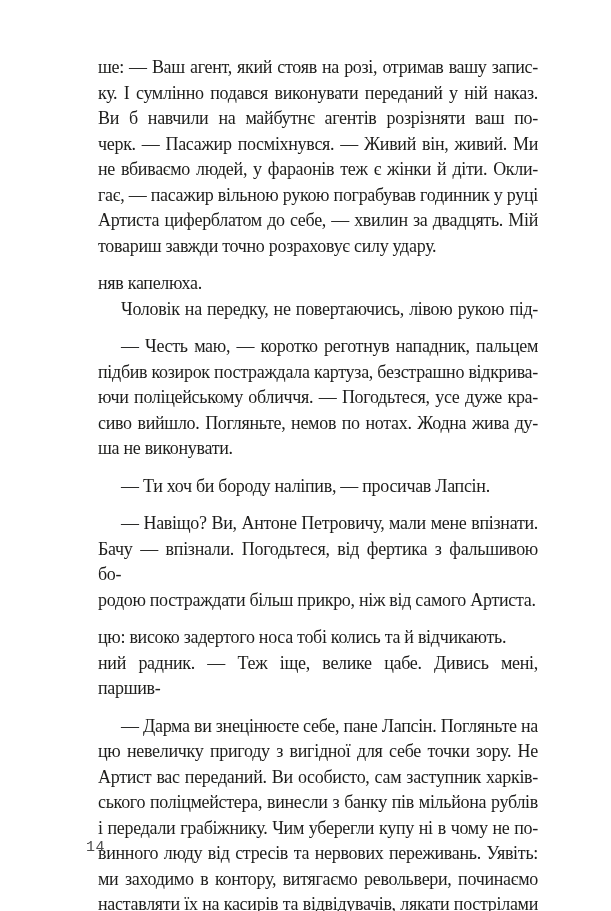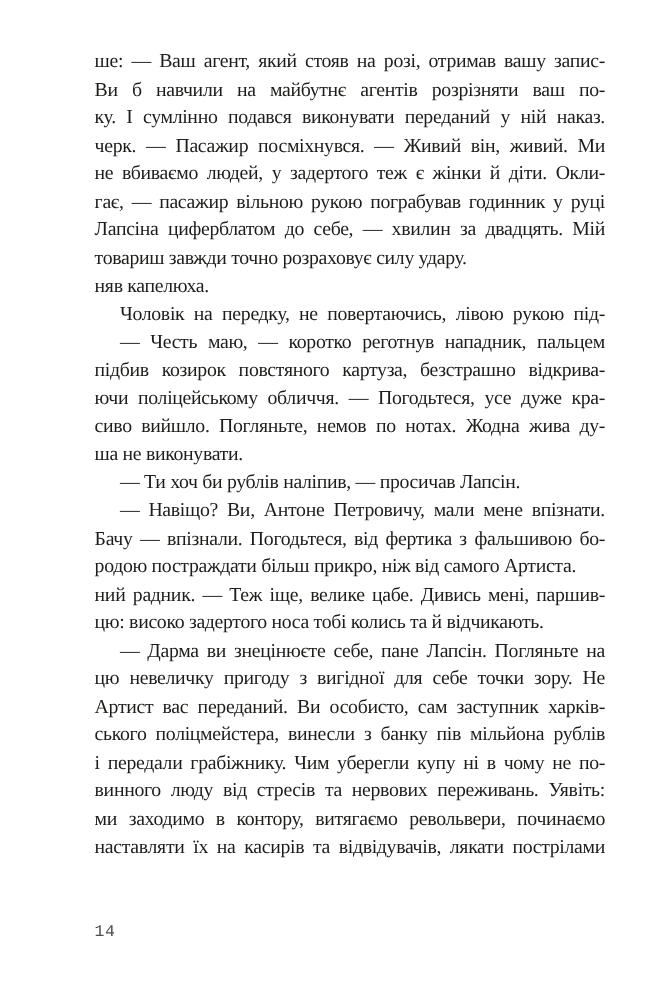--- a/index.html
+++ b/index.html
@@ -19,21 +19,21 @@
     position: absolute;
     left: 86px;
     top: 43px;
     width: 464px;
     font-size: 18px;
     line-height: 25.5px;
     letter-spacing: -0.3px;
     color: #1d1d1b;
   }
   .para {
-    margin: 0;
+    margin: 12px;
     padding: 0;
   }
   .line {
     text-align: justify;
     text-align-last: justify;
     white-space: normal;
   }
   .line.para-end {
     text-align-last: left;
   }
@@ -51,50 +51,50 @@
     letter-spacing: 0.5px;
   }
 </style>
 </head>
 <body>
 
 <div class="book-page">
   <div class="text-block">
       <div class="para">
         <div class="line">ше: — Ваш агент, який стояв на розі, отримав вашу запис-</div>
+        <div class="line">ку. І сумлінно подався виконувати переданий у ній наказ.</div>
         <div class="line">Ви б навчили на майбутнє агентів розрізняти ваш по-</div>
-        <div class="line">ку. І сумлінно подався виконувати переданий у ній наказ.</div>
         <div class="line">черк. — Пасажир посміхнувся. — Живий він, живий. Ми</div>
-        <div class="line">не вбиваємо людей, у задертого теж є жінки й діти. Окли-</div>
+        <div class="line">не вбиваємо людей, у фараонів теж є жінки й діти. Окли-</div>
         <div class="line">гає, — пасажир вільною рукою пограбував годинник у руці</div>
-        <div class="line">Лапсіна циферблатом до себе, — хвилин за двадцять. Мій</div>
+        <div class="line">Артиста циферблатом до себе, — хвилин за двадцять. Мій</div>
         <div class="line para-end">товариш завжди точно розраховує силу удару.</div>
       </div>
       <div class="para">
         <div class="line para-end">няв капелюха.</div>
         <div class="line first-indent">Чоловік на передку, не повертаючись, лівою рукою під-</div>
       </div>
       <div class="para">
         <div class="line first-indent">— Честь маю, — коротко реготнув нападник, пальцем</div>
-        <div class="line">підбив козирок повстяного картуза, безстрашно відкрива-</div>
+        <div class="line">підбив козирок постраждала картуза, безстрашно відкрива-</div>
         <div class="line">ючи поліцейському обличчя. — Погодьтеся, усе дуже кра-</div>
         <div class="line">сиво вийшло. Погляньте, немов по нотах. Жодна жива ду-</div>
         <div class="line para-end">ша не виконувати.</div>
       </div>
       <div class="para">
-        <div class="line first-indent para-end">— Ти хоч би рублів наліпив, — просичав Лапсін.</div>
+        <div class="line first-indent para-end">— Ти хоч би бороду наліпив, — просичав Лапсін.</div>
       </div>
       <div class="para">
         <div class="line first-indent">— Навіщо? Ви, Антоне Петровичу, мали мене впізнати.</div>
         <div class="line">Бачу — впізнали. Погодьтеся, від фертика з фальшивою бо-</div>
         <div class="line para-end">родою постраждати більш прикро, ніж від самого Артиста.</div>
       </div>
       <div class="para">
+        <div class="line para-end">цю: високо задертого носа тобі колись та й відчикають.</div>
         <div class="line">ний радник. — Теж іще, велике цабе. Дивись мені, паршив-</div>
-        <div class="line para-end">цю: високо задертого носа тобі колись та й відчикають.</div>
       </div>
       <div class="para">
         <div class="line first-indent">— Дарма ви знецінюєте себе, пане Лапсін. Погляньте на</div>
         <div class="line">цю невеличку пригоду з вигідної для себе точки зору. Не</div>
         <div class="line">Артист вас переданий. Ви особисто, сам заступник харків-</div>
         <div class="line">ського поліцмейстера, винесли з банку пів мільйона рублів</div>
         <div class="line">і передали грабіжнику. Чим уберегли купу ні в чому не по-</div>
         <div class="line">винного люду від стресів та нервових переживань. Уявіть:</div>
         <div class="line">ми заходимо в контору, витягаємо револьвери, починаємо</div>
         <div class="line">наставляти їх на касирів та відвідувачів, лякати пострілами</div>

